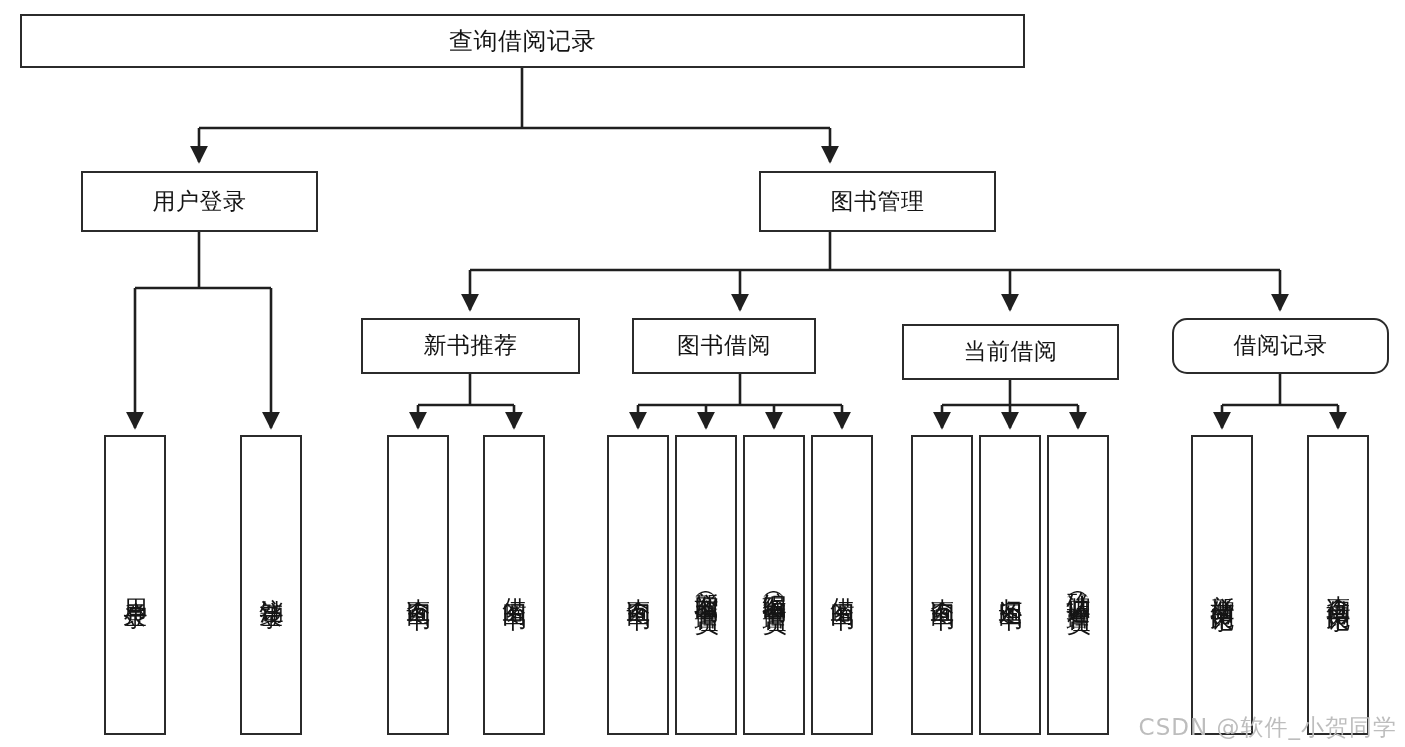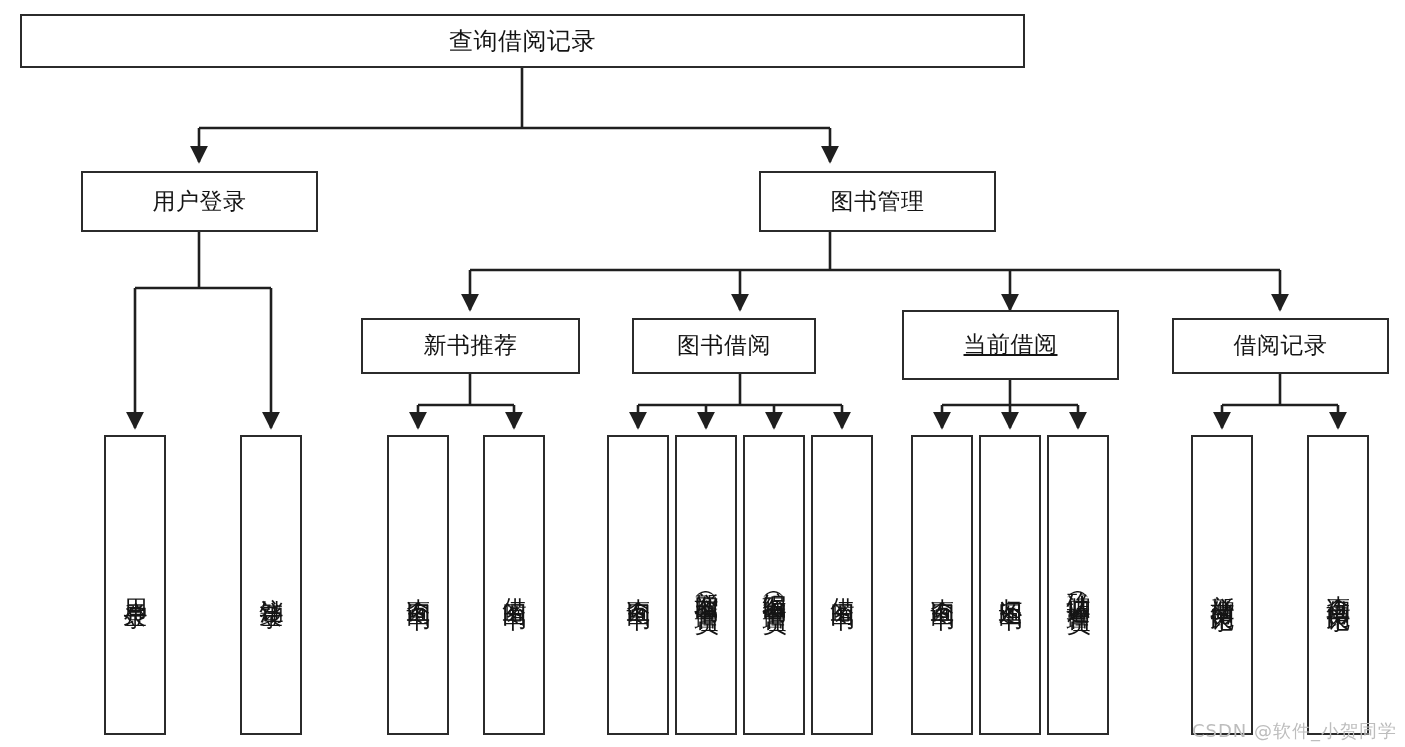--- a/index.html
+++ b/index.html
@@ -58,21 +58,21 @@
     font-size:24px;
     line-height:1.05;
     letter-spacing:3px;
     max-height:280px;
   }
   
   #watermark{
     position:absolute;
     right:8px;
     bottom:4px;
-    font-size:18px;
+    font-size:23px;
     color:#bdbdbd;
     letter-spacing:1px;
     white-space:nowrap;
     user-select:none;
   }
 </style>
 </head>
 <body>
 
 <div id="canvas">
@@ -140,25 +140,25 @@
   </div>
 
   <div class="node horiz" style="left:361px; top:318px; width:219px; height:56px;">
     <span class="lbl">新书推荐</span>
   </div>
 
   <div class="node horiz" style="left:632px; top:318px; width:184px; height:56px;">
     <span class="lbl">图书借阅</span>
   </div>
 
-  <div class="node horiz" style="left:902px; top:310px; width:217px; height:70px;text-decoration:underline;">
+  <div class="node horiz" style="left:902px; top:324px; width:217px; height:56px;">
     <span class="lbl">当前借阅</span>
   </div>
 
-  <div class="node horiz" style="left:1172px; top:318px; width:217px; height:56px;">
+  <div class="node horiz" style="left:1172px; top:318px; width:217px; height:56px;border-radius:15px;">
     <span class="lbl">借阅记录</span>
   </div>
 
   <div class="node vert" style="left:104px; top:435px; width:62px; height:300px;">
     <span class="lbl">用户登录</span>
   </div>
 
   <div class="node vert" style="left:240px; top:435px; width:62px; height:300px;">
     <span class="lbl">注销登录</span>
   </div>

